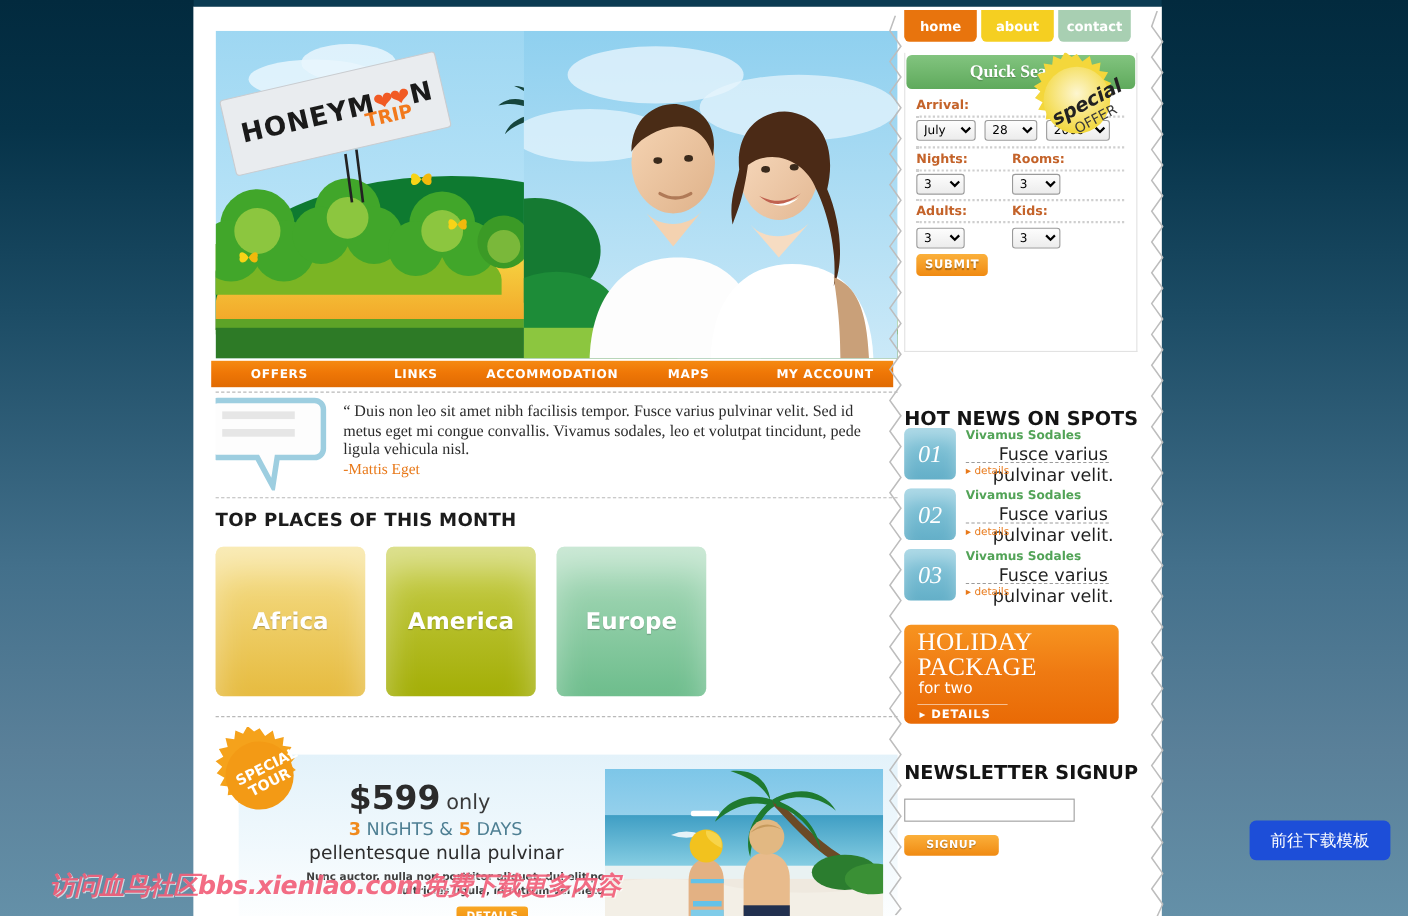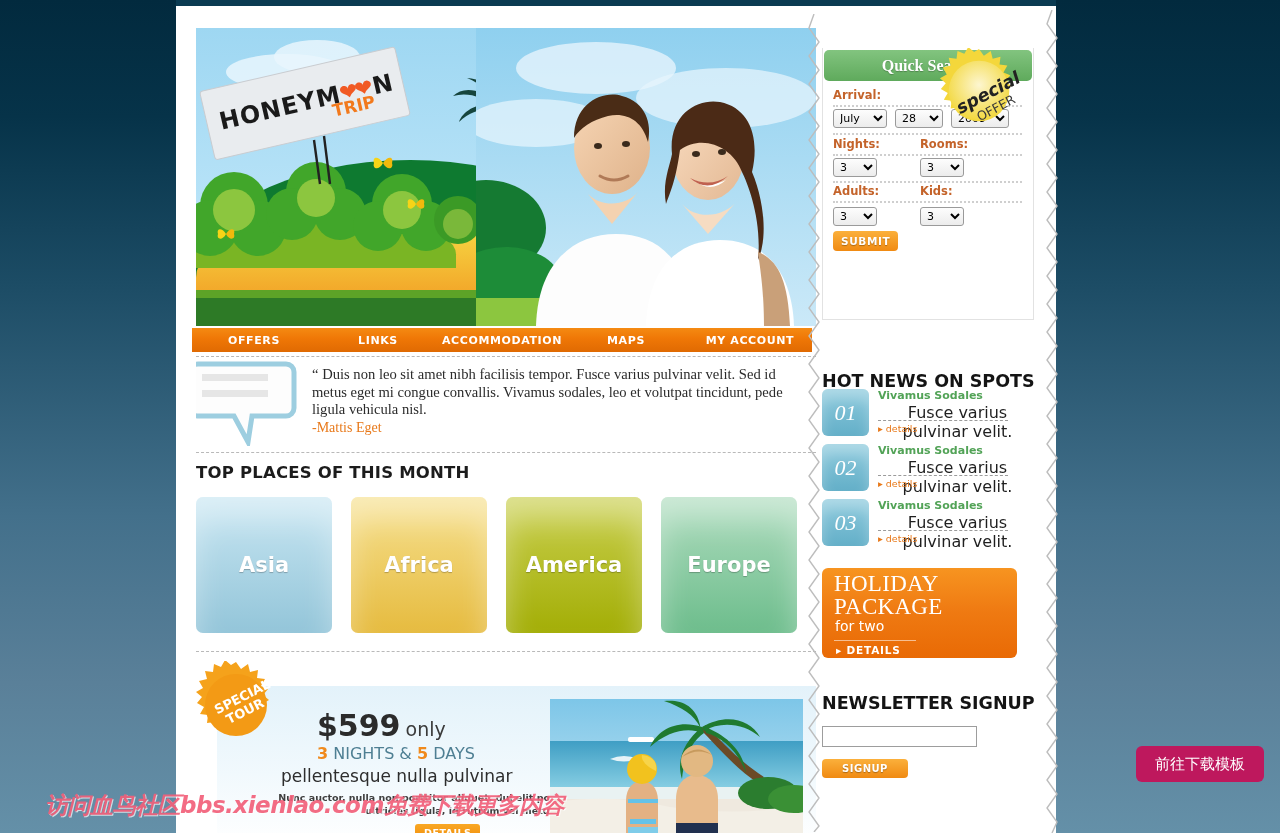--- a/index.html
+++ b/index.html
@@ -330,21 +330,21 @@
     font-family: "DejaVu Sans", sans-serif;
     font-size: 23px; font-weight: 700; font-style: italic;
     color: #f2607a; opacity: .92;
     text-shadow: 1px 1px 0 rgba(255,255,255,.75);
     white-space: nowrap; letter-spacing: -0.5px;
     z-index: 60; pointer-events: none;
   }
   #download-btn {
     position: absolute; left: 1136px; top: 746px;
     width: 128px; height: 36px;
-    background: #be185d; border-radius: 6px;
+    background: #1d4ed8; border-radius: 6px;
     color: #fff; font-size: 15px;
     display: flex; align-items: center; justify-content: center;
     font-family: "DejaVu Sans", sans-serif;
     cursor: pointer; z-index: 60;
   }
 </style>
 </head>
 <body>
 
 <div id="blue-strip" style="left:1056px; top:26px; width:0;"></div>
@@ -498,21 +498,20 @@
     <div id="quote-block">
       <svg id="bubble-icon" width="108" height="86" viewBox="0 0 108 86">
         <path d="M2 4 h88 a8 8 0 0 1 8 8 v36 a8 8 0 0 1 -8 8 h-34 l-4 26 l-14 -26 h-36 a8 8 0 0 1 -8 -8 v-36 a8 8 0 0 1 8 -8Z" fill="#fdfdfd" stroke="#9dcee0" stroke-width="5"></path>
         <rect x="6" y="14" width="66" height="7" fill="#e6e6e6"></rect>
         <rect x="6" y="30" width="66" height="7" fill="#e6e6e6"></rect>
       </svg>
       <div id="quote-text">“ Duis non leo sit amet nibh facilisis tempor. Fusce varius pulvinar velit. Sed id metus eget mi congue convallis. Vivamus sodales, leo et volutpat tincidunt, pede ligula vehicula nisl.</div>
       <div id="quote-author">-Mattis Eget</div>
     </div>
     <div id="places-row">
-      <div class="place-card" id="card-0" style="background: linear-gradient(rgb(200, 230, 242) 0%, rgb(147, 197, 217) 100%);">Asia</div>
       <div class="place-card" id="card-1" style="background: linear-gradient(rgb(246, 224, 142) 0%, rgb(230, 187, 63) 100%);">Africa</div>
       <div class="place-card" id="card-2" style="background: linear-gradient(rgb(201, 207, 78) 0%, rgb(163, 174, 6) 100%);">America</div>
       <div class="place-card" id="card-3" style="background: linear-gradient(rgb(174, 220, 190) 0%, rgb(109, 189, 140) 100%);">Europe</div>
     </div>
 
     <div class="hsep" style="left:20px; top:645px; width:620px;"></div>
 
     <div id="tour-panel">
       <div id="tour-price">
         <span id="price-main">$599</span>
@@ -582,20 +581,25 @@
       <text x="23" y="44" transform="rotate(-27 44 44)" fill="#fff" font-family="'DejaVu Sans',sans-serif" font-size="13" font-weight="700">SPECIAL</text>
       <text x="29" y="58" transform="rotate(-27 44 44)" fill="#fff" font-family="'DejaVu Sans',sans-serif" font-size="13" font-weight="700">TOUR</text>
     </svg>
 
     <svg id="vzig" viewBox="0 0 12 818" preserveAspectRatio="none">
       <path d="M6 0 L1 14 L11 28 L1 42 L11 56 L1 70 L11 84 L1 98 L11 112 L1 126 L11 140 L1 154 L11 168 L1 182 L11 196 L1 210 L11 224 L1 238 L11 252 L1 266 L11 280 L1 294 L11 308 L1 322 L11 336 L1 350 L11 364 L1 378 L11 392 L1 406 L11 420 L1 434 L11 448 L1 462 L11 476 L1 490 L11 504 L1 518 L11 532 L1 546 L11 560 L1 574 L11 588 L1 602 L11 616 L1 630 L11 644 L1 658 L11 672 L1 686 L11 700 L1 714 L11 728 L1 742 L11 756 L1 770 L11 784 L1 798 L11 812 L6 818" stroke="#bdbdbd" stroke-width="1.4" fill="none"></path>
     </svg>
 
     <div id="sidebar">
 
+      <div id="tabs">
+        <div class="tab" id="tab0" style="background: linear-gradient(rgb(232, 116, 13) 0%, rgb(232, 116, 13) 60%, rgb(232, 116, 13) 100%); filter: saturate(1);">home</div>
+        <div class="tab" id="tab1" style="background: linear-gradient(rgb(245, 207, 33) 0%, rgb(245, 207, 33) 60%, rgb(245, 207, 33) 100%); filter: saturate(1);">about</div>
+        <div class="tab" id="tab2" style="background: linear-gradient(rgb(168, 207, 178) 0%, rgb(168, 207, 178) 60%, rgb(168, 207, 178) 100%); filter: saturate(1); color: rgb(255, 255, 255);">contact</div>
+      </div>
 
       <div id="qs-box"></div>
       <div id="qs-header">Quick Search</div>
 
       <div class="qs-label" style="left:11px; top:82px;">Arrival:</div>
       <div class="qs-dots" style="left:11px; top:99px; width:189px;"></div>
       <select class="qs-sel" id="sel-month" style="left:11px; top:103px; width:54px;"><option>January</option><option>February</option><option>March</option><option>April</option><option>May</option><option>June</option><option selected="">July</option><option>August</option><option>September</option><option>October</option><option>November</option><option>December</option></select>
       <select class="qs-sel" id="sel-day" style="left:73px; top:103px; width:48px;"><option>26</option><option>27</option><option selected="">28</option><option>29</option><option>30</option></select>
       <select class="qs-sel" id="sel-year" style="left:129px;top:103px; width:58px;"><option>2008</option><option selected="">2009</option><option>2010</option></select>
       <div class="qs-dots" style="left:11px; top:127px; width:189px;"></div>

